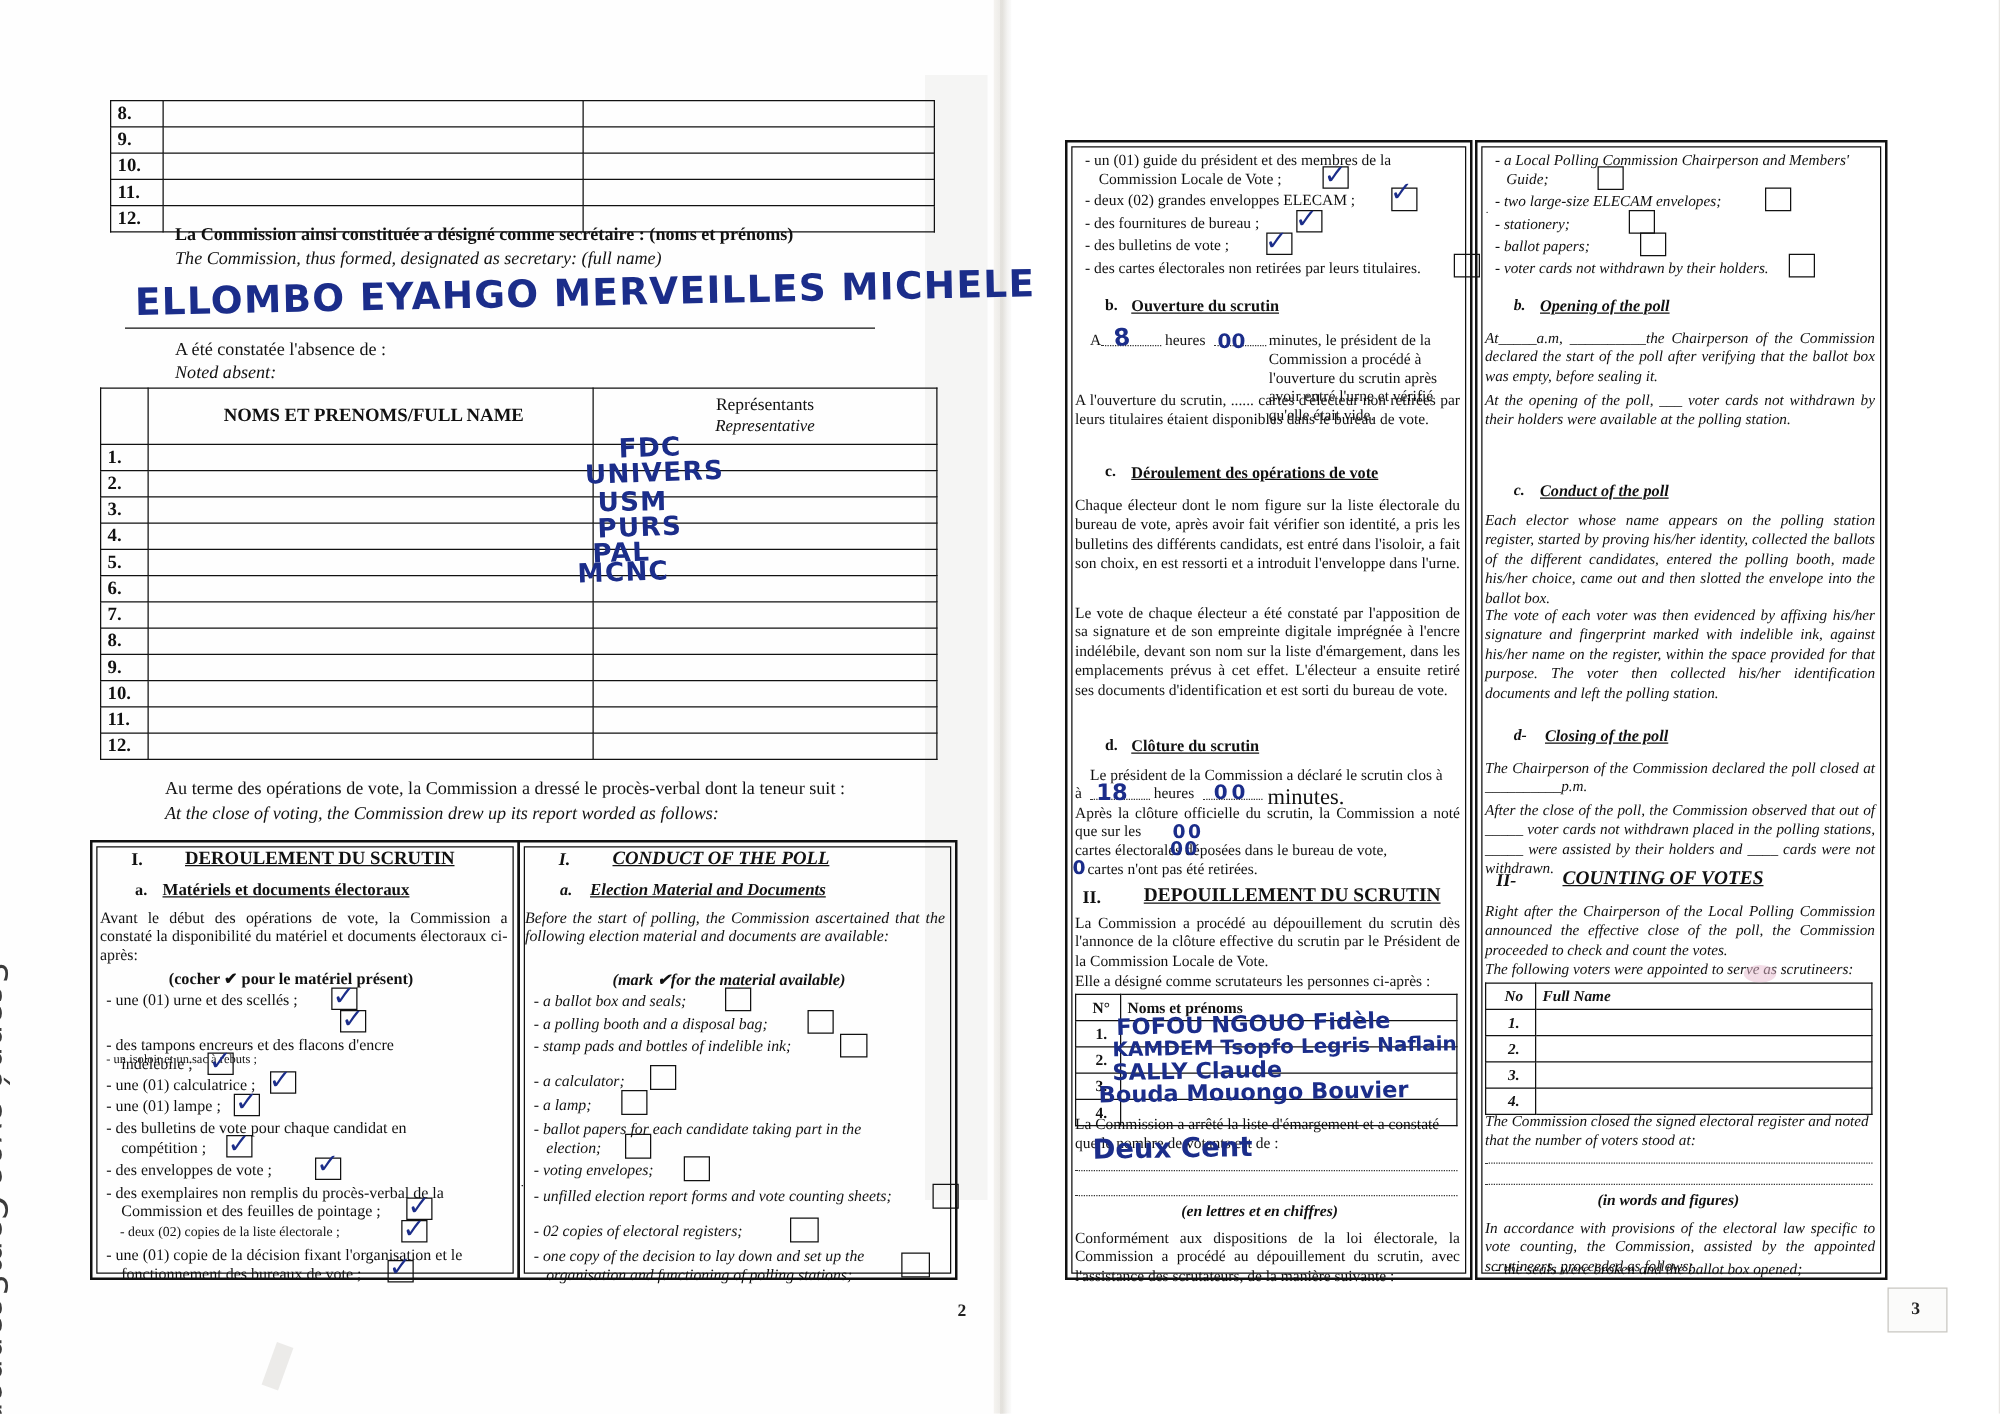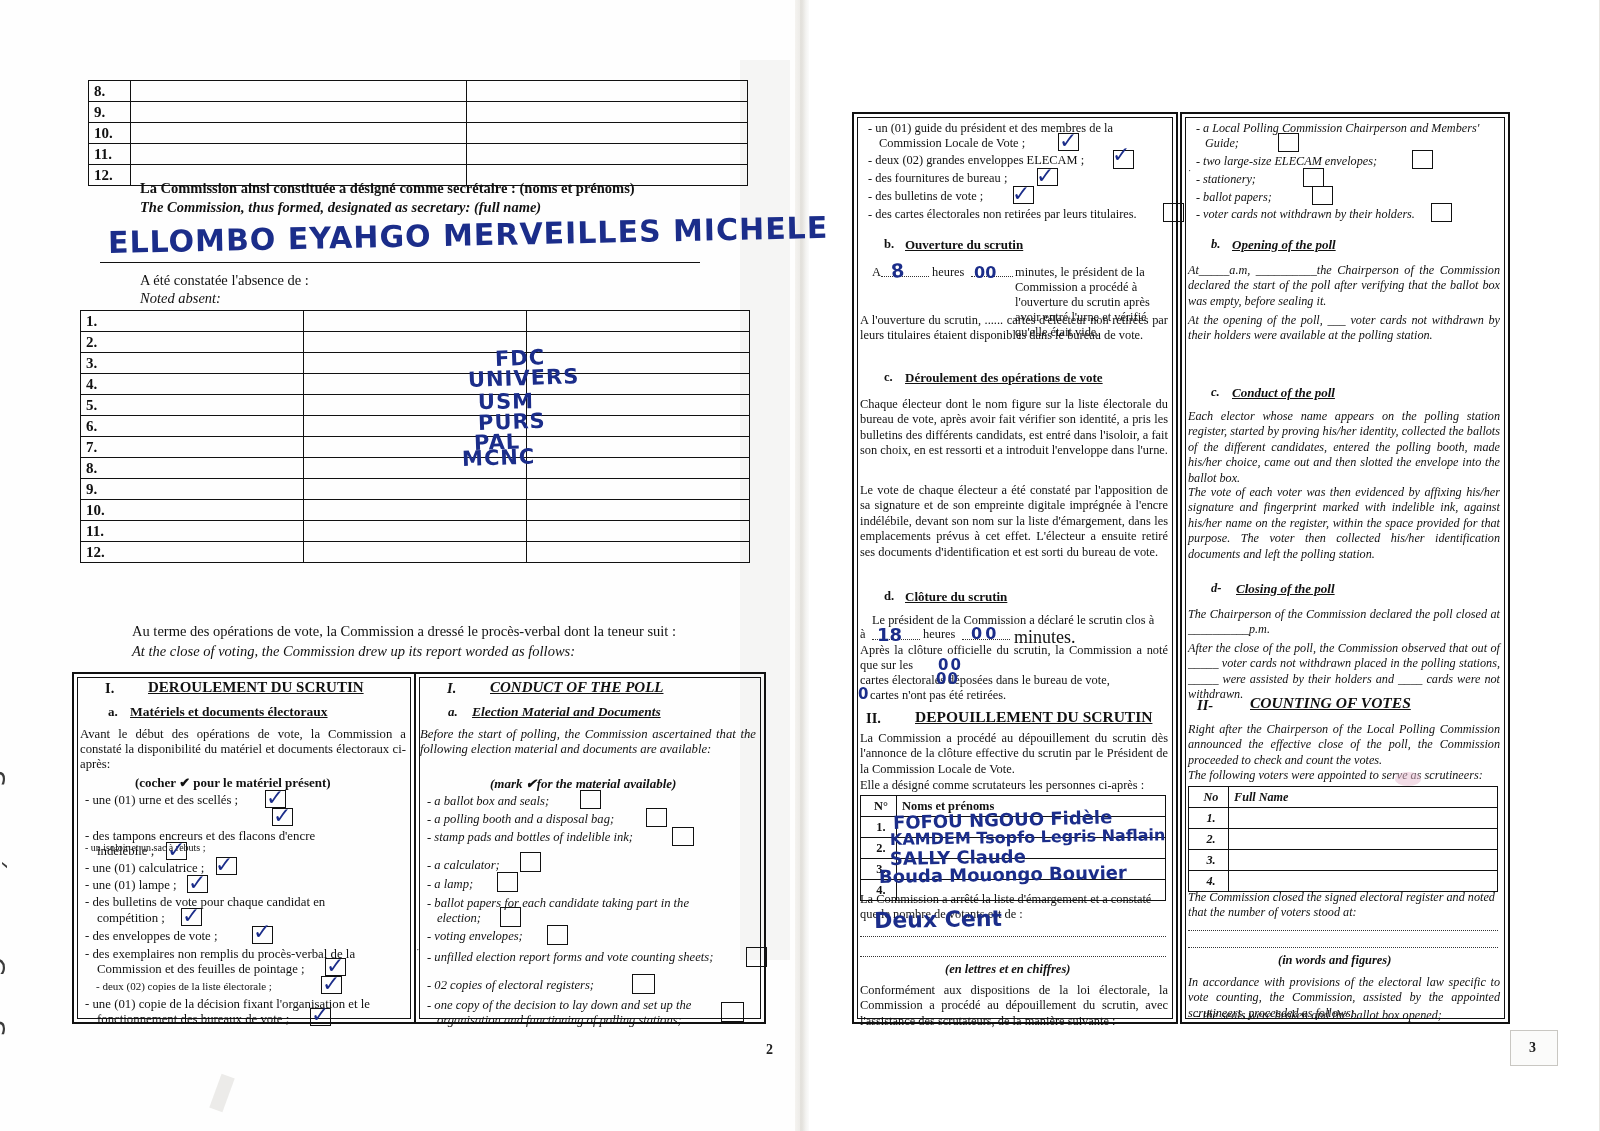--- a/index.html
+++ b/index.html
@@ -105,30 +105,38 @@
   </tr>
   <tr>
     <td>12.</td>
     <td class="blank"></td>
     <td class="blank"></td>
   </tr>
 </tbody>
   </table>
 
 <div class="tx fr" style="left:140px;top:180px;width:620px;font-size:14.5px;font-weight:bold;">La Commission ainsi constituée a désigné comme secrétaire : (noms et prénoms)</div>
-<div class="tx en" style="left:140px;top:199px;width:620px;font-size:14.5px;font-weight:bold;">The Commission, thus formed, designated as secretary: (full name)</div>
+<div class="tx en" style="left:140px;top:199px;width:620px;font-size:14.5px;font-weight:normal;">The Commission, thus formed, designated as secretary: (full name)</div>
 
 <div class="hw hw-sec" style="left:108px;top:225px;transform:rotate(-1.2deg);">ELLOMBO EYAHGO MERVEILLES MICHELE</div>
 <div class="ln" style="left:100px;top:262px;width:600px;"></div>
 
 <div class="tx fr" style="left:140px;top:272px;font-size:14.5px;">A été constatée l'absence de :</div>
 <div class="tx en" style="left:140px;top:290px;font-size:14.5px;">Noted absent:</div>
 
 <table class="grid" id="absent-table" style="left:80px;top:310px;width:670px;">
   <tbody>
+      <tr>
+    <td style="width:32px;height:44px"></td>
+    <td class="ctr" style="width:350px">NOMS ET PRENOMS/FULL NAME</td>
+    <td class="ctr" style="padding:0">
+      <div style="font-weight:normal;font-size:14px;">Représentants</div>
+      <div style="font-weight:normal;font-style:italic;font-size:13.5px;">Representative</div>
+    </td>
+  </tr>
   <tr>
         <td>1.</td>
         <td class="blank"></td>
         <td class="blank"></td>
       </tr>
   <tr>
         <td>2.</td>
         <td class="blank"></td>
         <td class="blank"></td>
       </tr>

